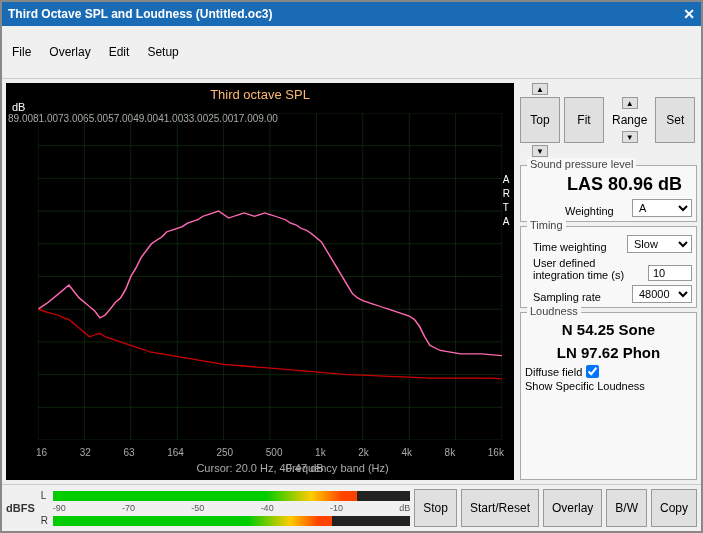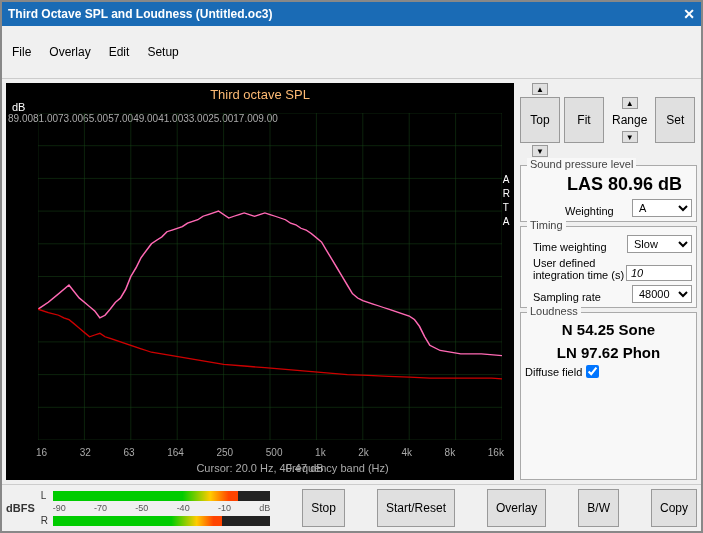--- a/index.html
+++ b/index.html
@@ -197,22 +197,21 @@
       border: 1px solid #999;
       padding: 1px 2px;
       font-size: 11px;
       min-width: 60px;
     }
     .input-box {
       background: #fff;
       border: 1px solid #999;
       padding: 1px 4px;
       font-size: 11px;
-      width: 66px;
-      font-style: italic;
+      width: 44px;
     }
     .loudness-value {
       font-size: 15px;
       font-weight: bold;
       color: #000;
       text-align: center;
       line-height: 1.4;
       margin: 2px 0;
     }
     .checkbox-row {
@@ -272,21 +271,20 @@
       color: #555;
       margin-left: 12px;
     }
     .btn {
       background: #e0e0e0;
       border: 1px solid #999;
       padding: 11px 8px;
       cursor: pointer;
       font-size: 12px;
       white-space: nowrap;
-      margin-left: 28px;
     }
     .btn-stop {
       background: #e0e0e0;
     }
   </style>
 </head>
 <body>
 
 <div class="window">
 
@@ -561,20 +559,23 @@
       </div>
 
       <div class="section-box" style="flex:1;">
         <span class="section-label">Loudness</span>
         <div class="loudness-value">N 54.25 Sone</div>
         <div class="loudness-value">LN 97.62 Phon</div>
         <div class="checkbox-row">
           <span>Diffuse field</span>
           <input type="checkbox" checked="" style="">
         </div>
+        <div class="checkbox-row">
+          <span>Show Specific Loudness</span>
+        </div>
       </div>
     </div>
   </div>
 
   <div class="bottom-bar">
     <span class="dbfs-label">dBFS</span>
     <div class="meter-container">
 
       <div class="meter-row">
         <span class="meter-ch-label">L</span>

